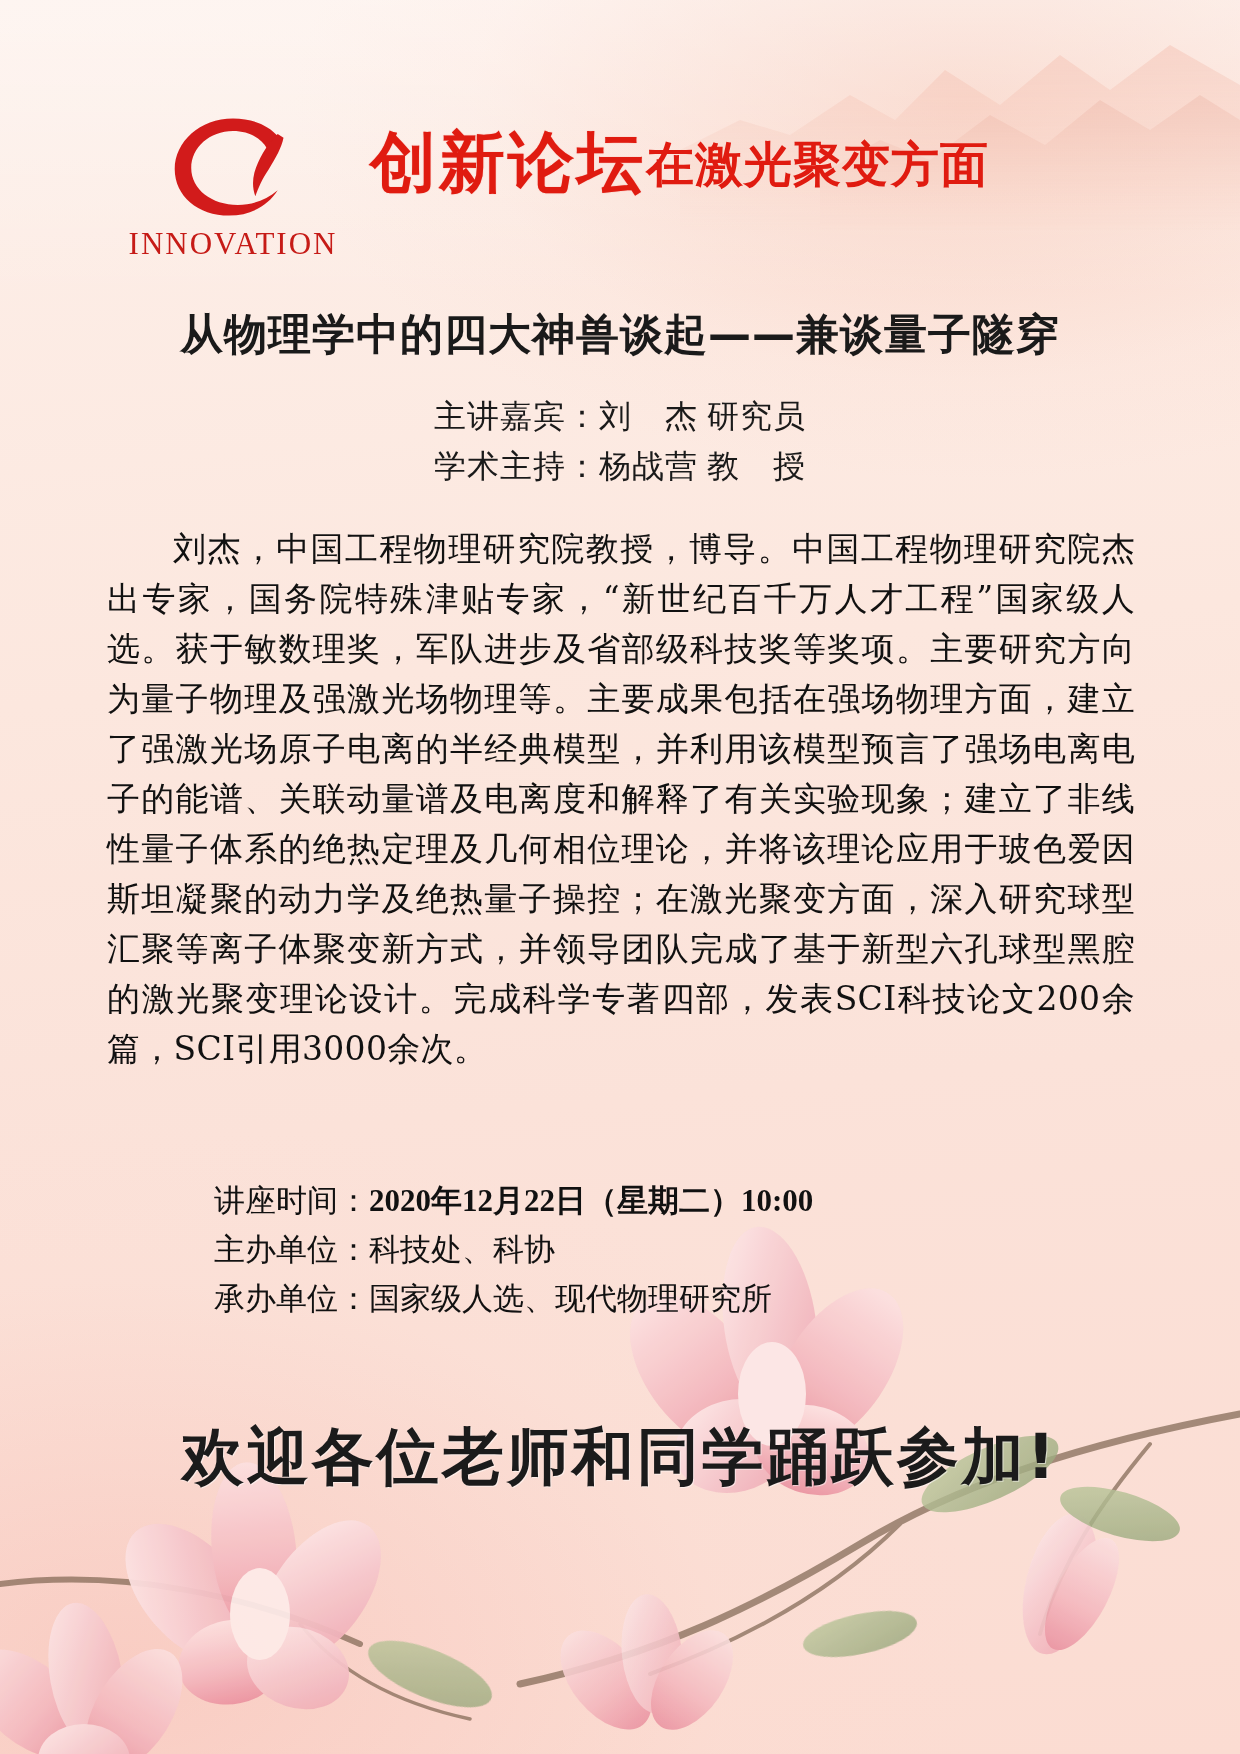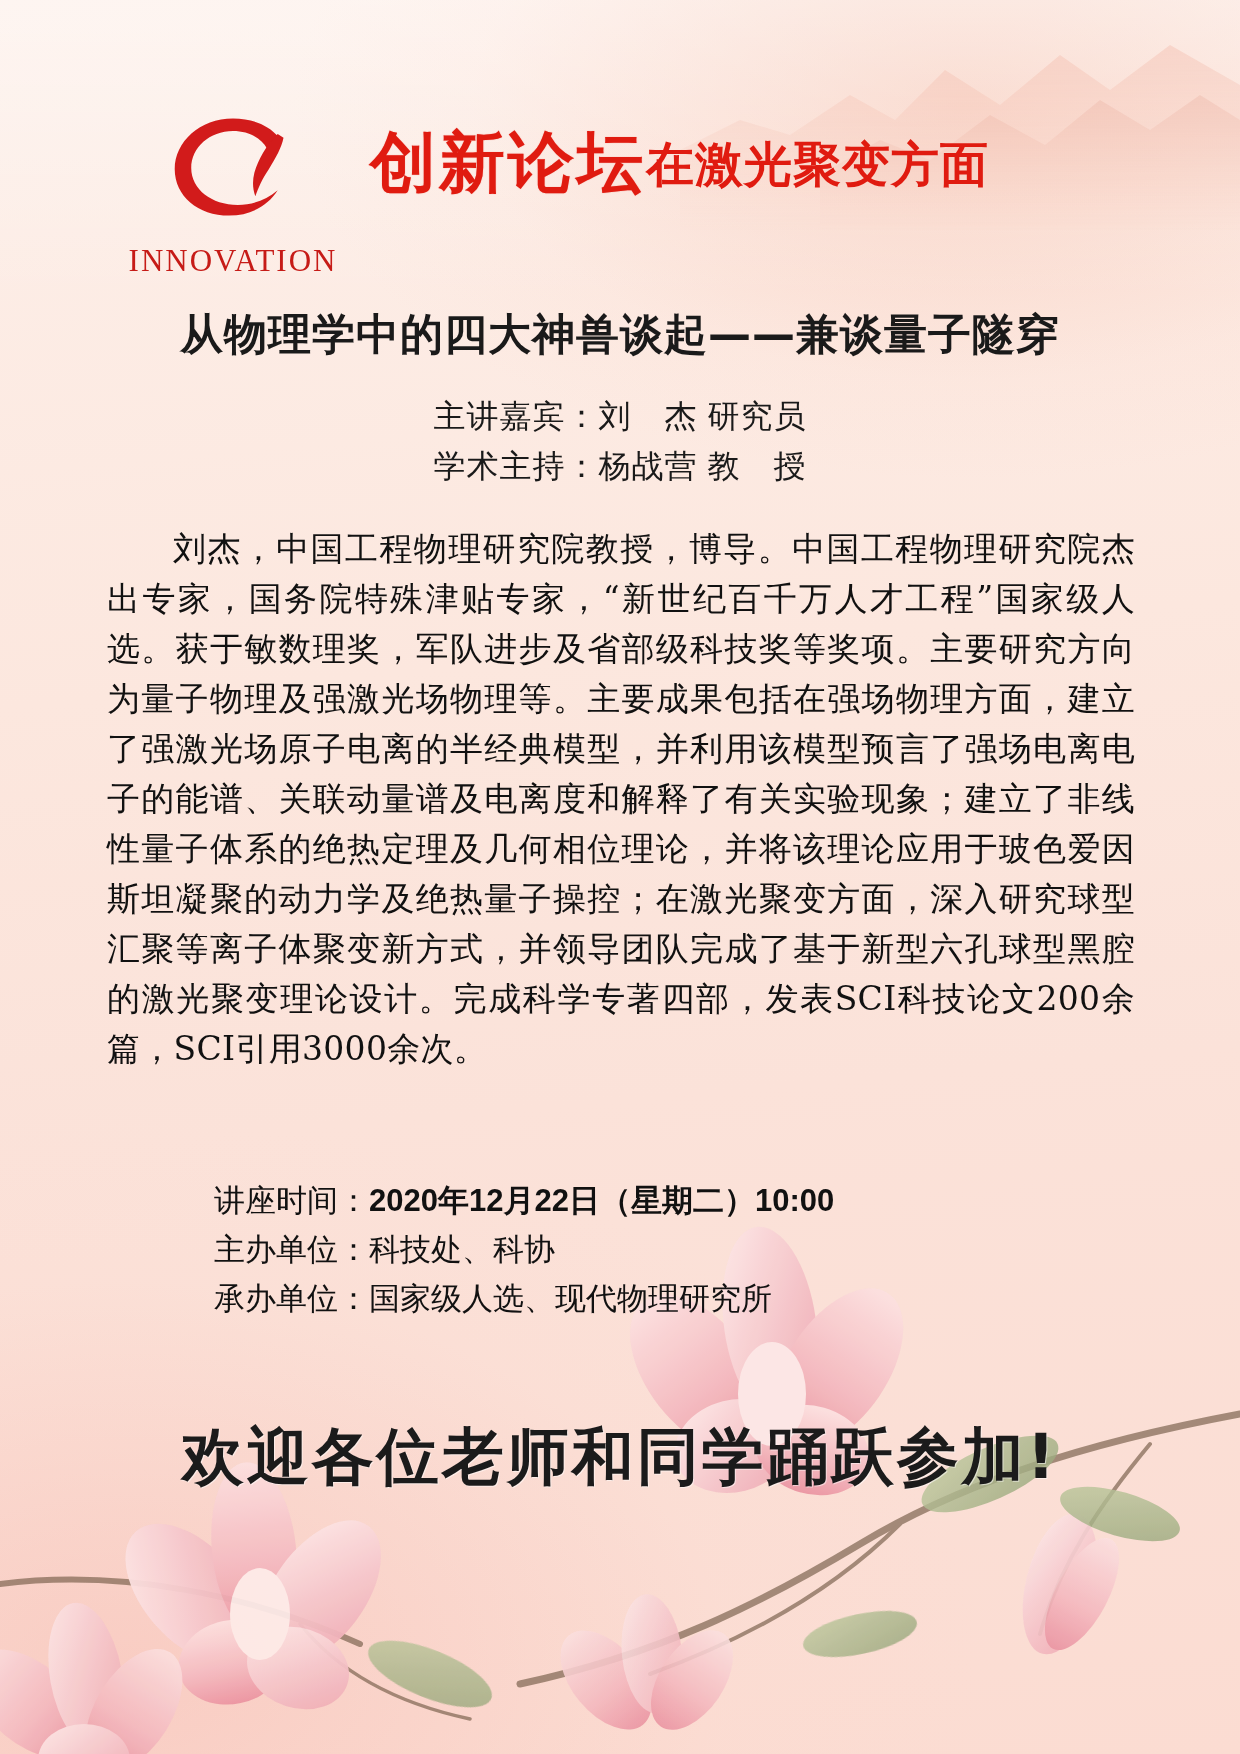--- a/index.html
+++ b/index.html
@@ -58,21 +58,21 @@
   }
   .logo-wrap {
     position: absolute;
     left: 128px;
     top: 0;
     width: 210px;
     text-align: center;
   }
   .logo-mark { width: 136px; height: 110px; display: block; margin: 0 auto; }
   .logo-text {
-    margin-top: 21px;
+    margin-top: 4px;
     font-family: "Liberation Serif", "DejaVu Serif", serif;
     font-size: 31px;
     letter-spacing: 2px;
     color: #c61b17;
     font-weight: 400;
   }
   .title-block {
     position: absolute;
     left: 370px;
     top: 18px;
@@ -113,21 +113,21 @@
   }
 
   
   .speakers {
     position: absolute;
     top: 392px;
     left: 0; right: 0;
     text-align: center;
   }
   .speaker-line {
-    font-family: Liberation Sans, sans-serif;
+    font-family: Liberation Serif, serif;
     font-size: 32px;
     color: #1a1a1a;
     line-height: 1.55;
     letter-spacing: 1px;
   }
 
   
   .bio {
     position: absolute;
     top: 524px;
@@ -140,21 +140,21 @@
     text-align: justify;
     text-indent: 66px;
     letter-spacing: 0.3px;
   }
 
   
   .info {
     position: absolute;
     top: 1176px;
     left: 214px;
-    font-family: Liberation Sans, sans-serif;
+    font-family: Liberation Serif, serif;
     font-size: 31px;
     line-height: 49px;
     color: #111;
   }
   .info-row { white-space: nowrap; }
   .info-row .val-b { font-weight: bold; }
 
   
   .slogan {
     position: absolute;

